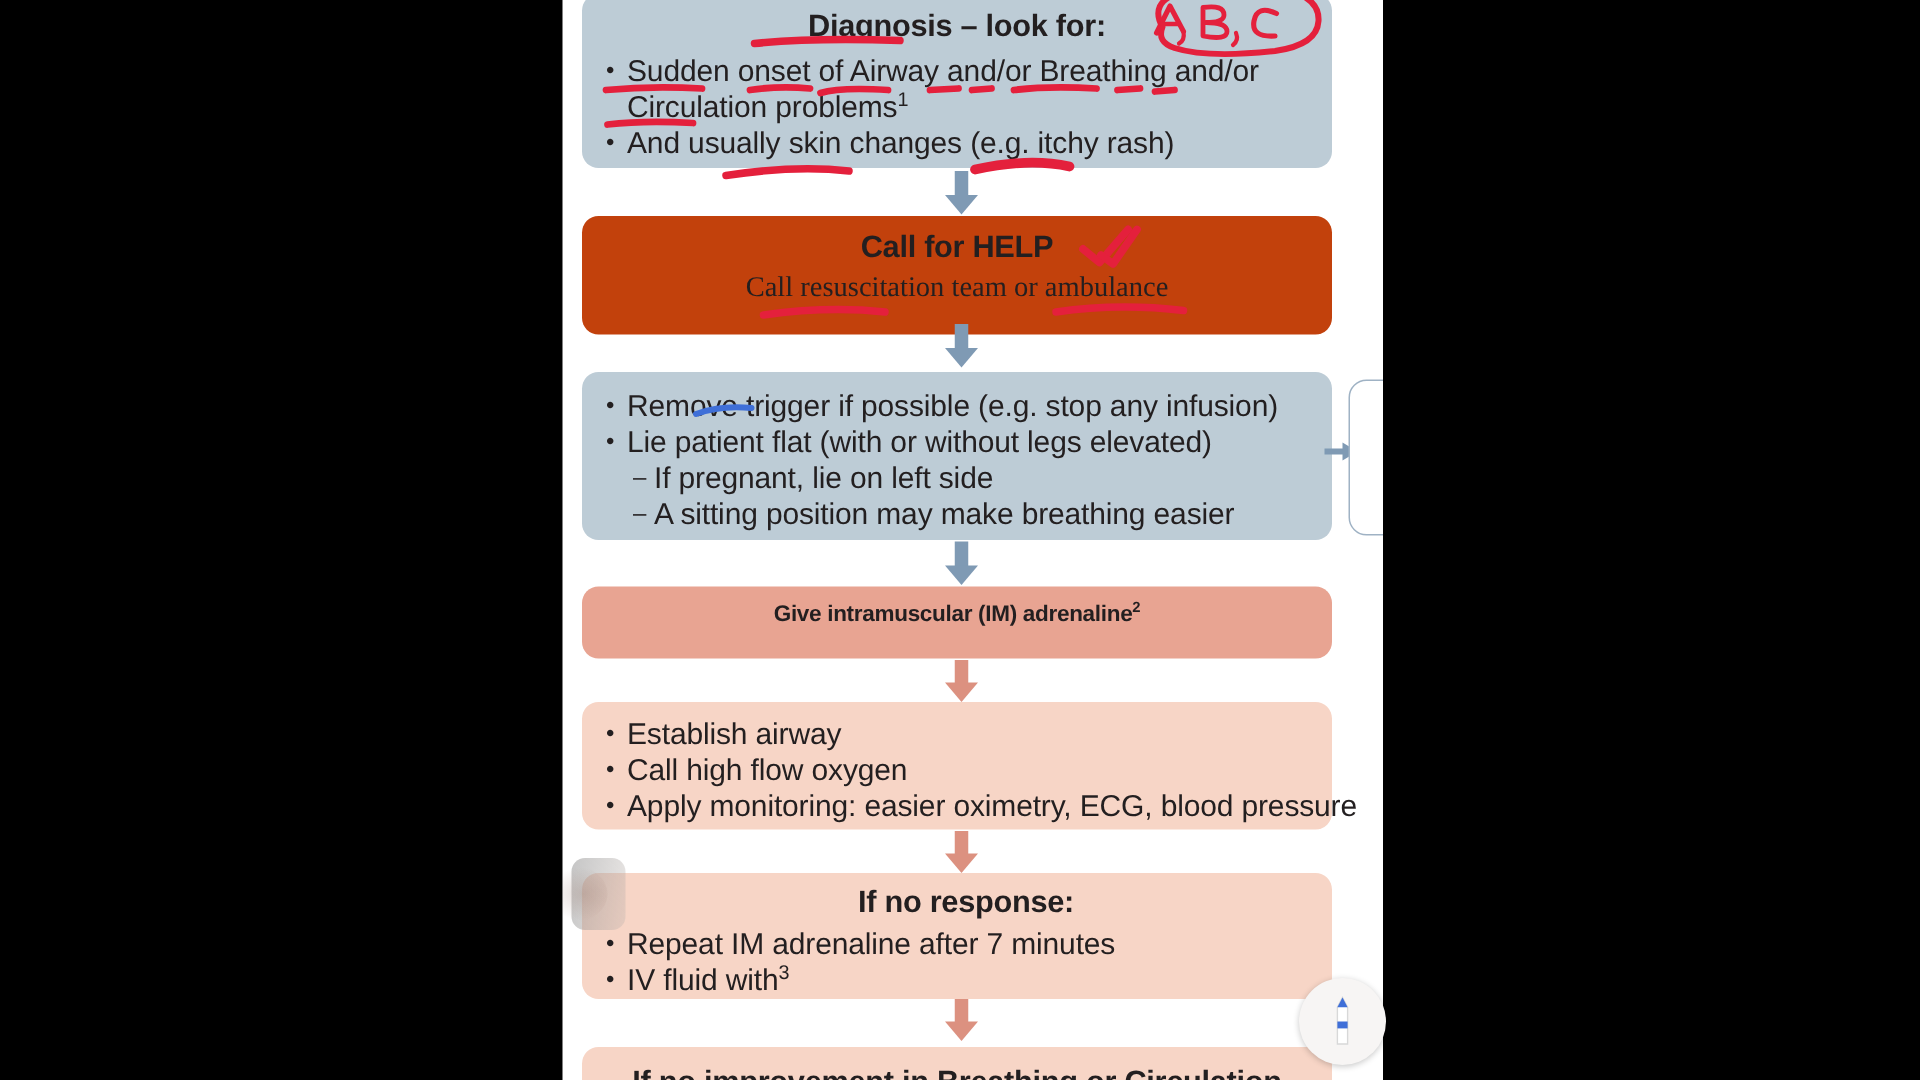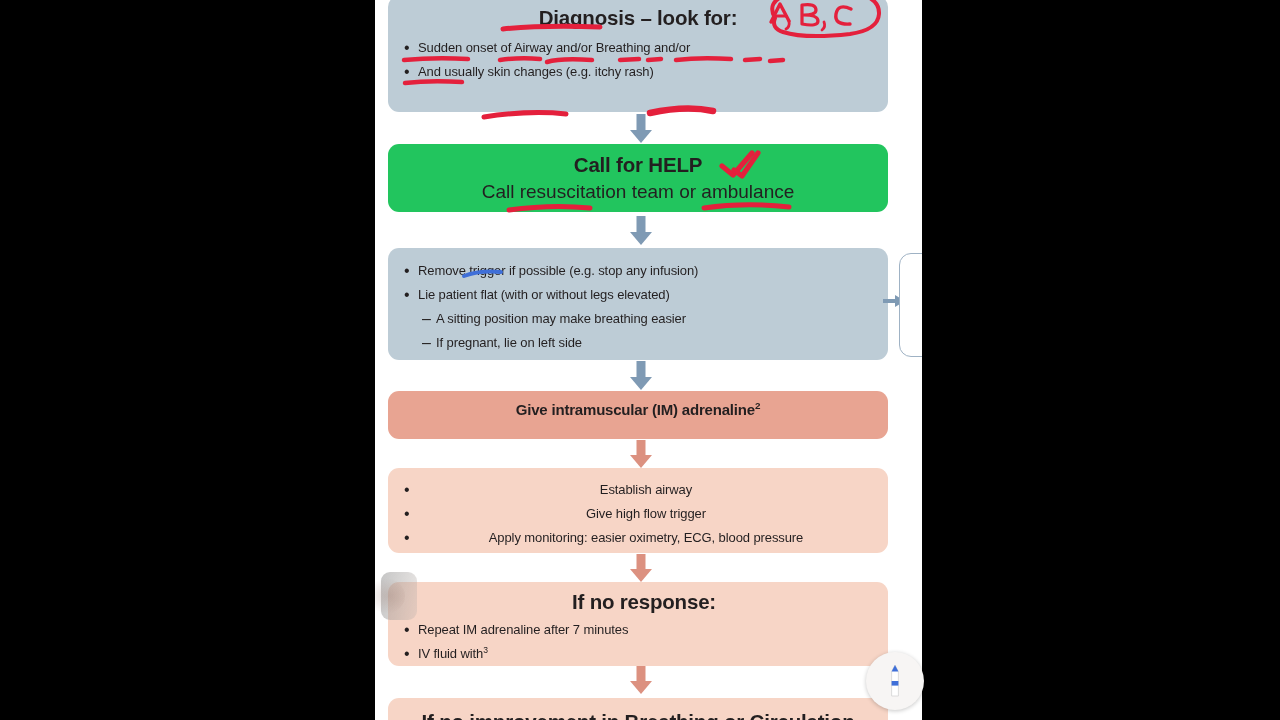--- a/index.html
+++ b/index.html
@@ -60,21 +60,21 @@
 
   ul.bullets {
     margin: 0;
     padding: 0;
     list-style: none;
   }
 
   ul.bullets > li {
     position: relative;
     padding-left: 16px;
-    font-size: 13px;
+    font-size: 20px;
     line-height: 24px;
     letter-spacing: -0.1px;
     white-space: nowrap;
   }
 
   ul.bullets > li.bullet::before {
     content: "\2022";
     position: absolute;
     left: 2px;
     top: 0;
@@ -189,45 +189,46 @@
 
 <div id="viewport">
 
   <div id="page">
     <div class="flow">
 
       <div class="box" style="left:13px; top:-4px; width:500px; height:116px; background:#bdccd6; padding:9px 14px 0 14px;">
         <div class="box-title">Diagnosis – look for:</div>
         <ul class="bullets" style="margin-top:5px;">
           <li class="bullet"><span>Sudden onset of Airway and/or Breathing and/or</span></li>
+          <li style="padding-left:16px;"><span>Circulation problems</span><sup>1</sup></li>
           <li class="bullet"><span>And usually skin changes (e.g. itchy rash)</span></li>
         </ul>
       </div>
 
       <div class="arrow" style="left:246px; top:114px; width:40px; height:30px;">
         <div class="stem" style="width:9px; height:18px; background:#7f9ab4;"></div>
         <div class="head" style="top:16px; border-top:13px solid #7f9ab4;"></div>
       </div>
 
-      <div class="box" style="left:13px; top:144px; width:500px; height:68px; background:#22c55e; padding:8px 14px 0 14px;">
+      <div class="box" style="left:13px; top:144px; width:500px; height:79px; background:#c2410c; padding:8px 14px 0 14px;">
         <div class="box-title">Call for HELP</div>
-        <div class="box-sub" style="margin-top:2px;">Call resuscitation team or ambulance</div>
+        <div class="box-sub" style="margin-top:2px;font-family:Liberation Serif, serif;">Call resuscitation team or ambulance</div>
       </div>
 
       <div class="arrow" style="left:246px; top:216px; width:40px; height:32px;">
         <div class="stem" style="width:9px; height:18px; background:#7f9ab4;"></div>
         <div class="head" style="top:16px; border-top:13px solid #7f9ab4;"></div>
       </div>
 
       <div class="box" style="left:13px; top:248px; width:500px; height:112px; background:#bdccd6; padding:11px 14px 0 14px;">
         <ul class="bullets">
           <li class="bullet"><span>Remove trigger if possible (e.g. stop any infusion)</span></li>
           <li class="bullet"><span>Lie patient flat (with or without legs elevated)</span></li>
+          <li class="dash"><span>If pregnant, lie on left side</span></li>
           <li class="dash"><span>A sitting position may make breathing easier</span></li>
-          <li class="dash"><span>If pregnant, lie on left side</span></li>
         </ul>
       </div>
 
       <div id="side-connector">
         <div class="cstem"></div>
           <div class="chead"></div>
       </div>
       <div id="side-box"></div>
 
       <div class="arrow" style="left:246px; top:361px; width:40px; height:32px;">
@@ -237,25 +238,25 @@
 
       <div class="box" style="left:13px; top:391px; width:500px; height:48px; background:#e8a492; padding:10px 14px 0 14px;">
         <div class="box-title" style="font-size:15px;"><span>Give intramuscular (IM) adrenaline</span><sup>2</sup></div>
       </div>
 
       <div class="arrow" style="left:246px; top:440px; width:40px; height:30px;">
         <div class="stem" style="width:9px; height:17px; background:#dc9180;"></div>
         <div class="head" style="top:15px; border-top:13px solid #dc9180;"></div>
       </div>
 
-      <div class="box" style="left:13px; top:468px; width:500px; height:85px; background:#f7d5c6; padding:10px 14px 0 14px;text-align:center;">
+      <div class="box" style="left:13px; top:468px; width:500px; height:85px; background:#f7d5c6; padding:10px 14px 0 14px;">
         <li style="list-style:none"></li>
         <ul class="bullets">
           <li class="bullet"><span>Establish airway</span></li>
-          <li class="bullet"><span>Give high flow trigger</span></li>
+          <li class="bullet"><span>Call high flow oxygen</span></li>
           <li class="bullet"><span>Apply monitoring: easier oximetry, ECG, blood pressure</span></li>
         </ul>
       </div>
 
       <div class="arrow" style="left:246px; top:554px; width:40px; height:30px;">
         <div class="stem" style="width:9px; height:17px; background:#dc9180;"></div>
         <div class="head" style="top:15px; border-top:13px solid #dc9180;"></div>
       </div>
 
       <div class="box" style="left:13px; top:582px; width:500px; height:84px; background:#f7d5c6; padding:7px 2px 0 14px;">

